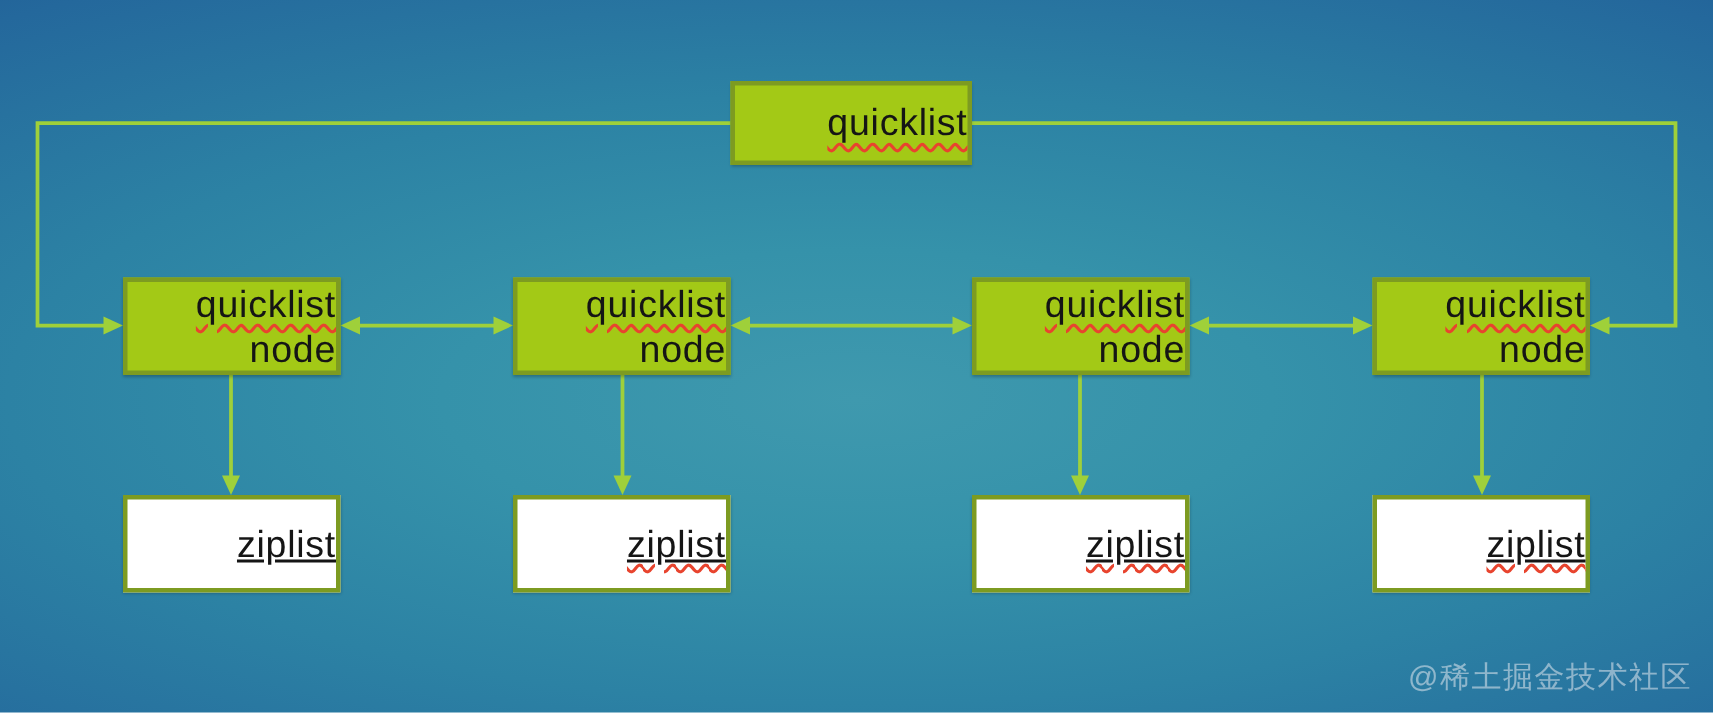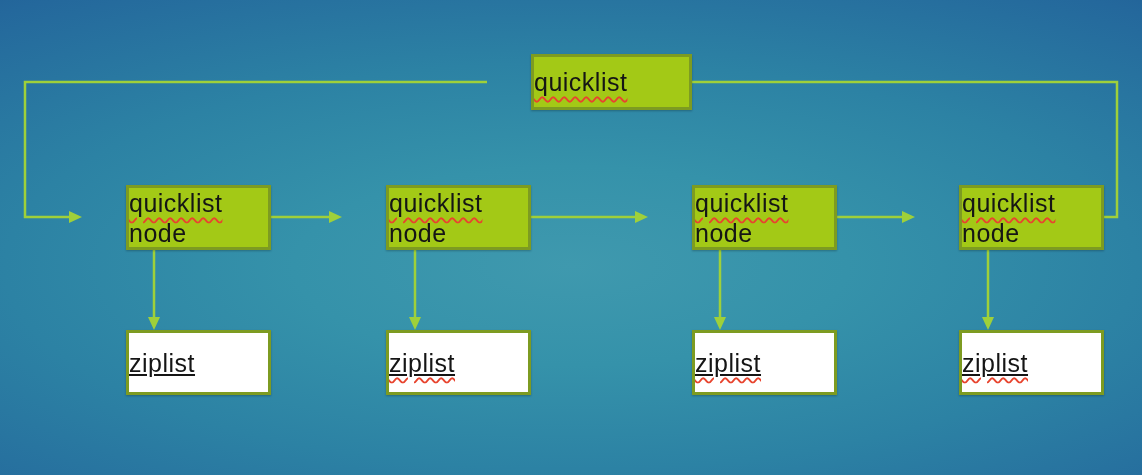--- a/index.html
+++ b/index.html
@@ -18,22 +18,22 @@
   .canvas{
     position:relative;width:1142px;height:475px;overflow:hidden;
     background:radial-gradient(ellipse 110% 95% at 50% 56%,
       #3f99ae 0%, #3592aa 22%, #2c82a4 45%, #24689c 72%, #1a4c8b 100%);
   }
   .connector-layer{position:absolute;left:0;top:0;width:1142px;height:475px;}
   .connector-line{stroke:var(--connector);stroke-width:2.5;fill:none;}
   .connector-head{fill:var(--connector);stroke:none;}
   .box{
     position:absolute;display:flex;flex-direction:column;
-    align-items:flex-start;justify-content:center;
-    box-sizing:border-box;text-align:center;color:var(--text);margin-left:44px;
+    align-items:flex-end;justify-content:center;
+    box-sizing:border-box;text-align:center;color:var(--text);
   }
   .green-box{
     background:var(--box-fill);
     border:3px solid var(--box-border);
     box-shadow:0 1px 2px rgba(0,0,0,0.25);
   }
   .white-box{
     background:var(--ziplist-fill);
     border:3px solid var(--box-border);
     box-shadow:0 1px 2px rgba(0,0,0,0.25);
@@ -138,13 +138,14 @@
   <div class="box white-box ziplist-box zip-2">
     <span class="box-label misspelled">ziplist</span>
   </div>
   <div class="box white-box ziplist-box zip-3">
     <span class="box-label misspelled">ziplist</span>
   </div>
   <div class="box white-box ziplist-box zip-4">
     <span class="box-label misspelled">ziplist</span>
   </div>
 
+  <div class="watermark">@稀土掘金技术社区</div>
 </div>
 
 </body></html>

